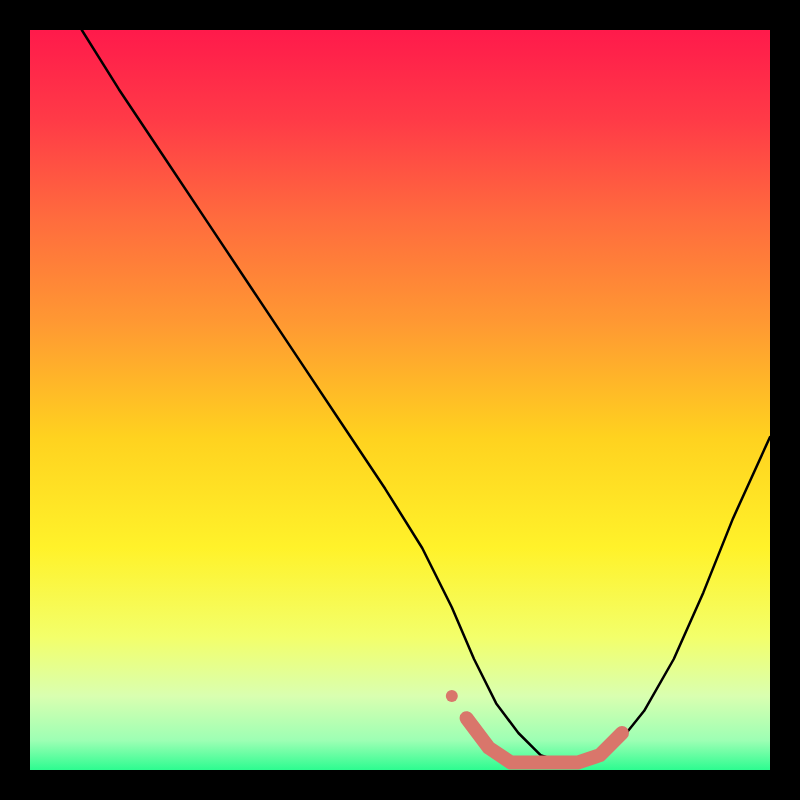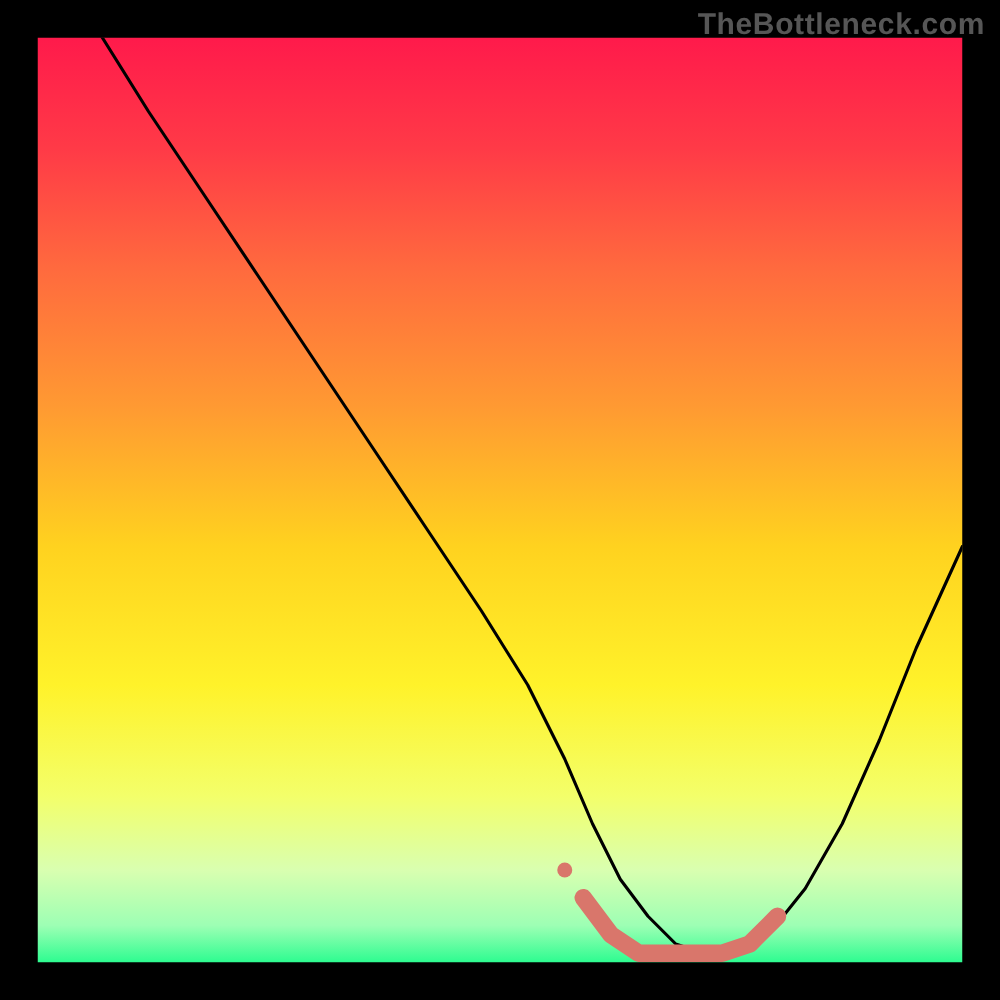--- a/index.html
+++ b/index.html
@@ -35,21 +35,20 @@
     height: 740px;
   }
   .plot svg {
     display: block;
   }
 </style>
 </head>
 <body>
 
 <div class="frame">
-  <div class="watermark">TheBottleneck.com</div>
   <div class="plot">
     <svg id="chart-svg" width="740" height="740" viewBox="0 0 740 740">
         <defs>
           <linearGradient id="bg-grad" x1="0" y1="0" x2="0" y2="1">
             <stop offset="0%" stop-color="#ff1a4b"></stop>
             <stop offset="12%" stop-color="#ff3a47"></stop>
             <stop offset="25%" stop-color="#ff6a3e"></stop>
             <stop offset="40%" stop-color="#ff9a32"></stop>
             <stop offset="55.00000000000001%" stop-color="#ffd21f"></stop>
             <stop offset="70%" stop-color="#fff22a"></stop>

